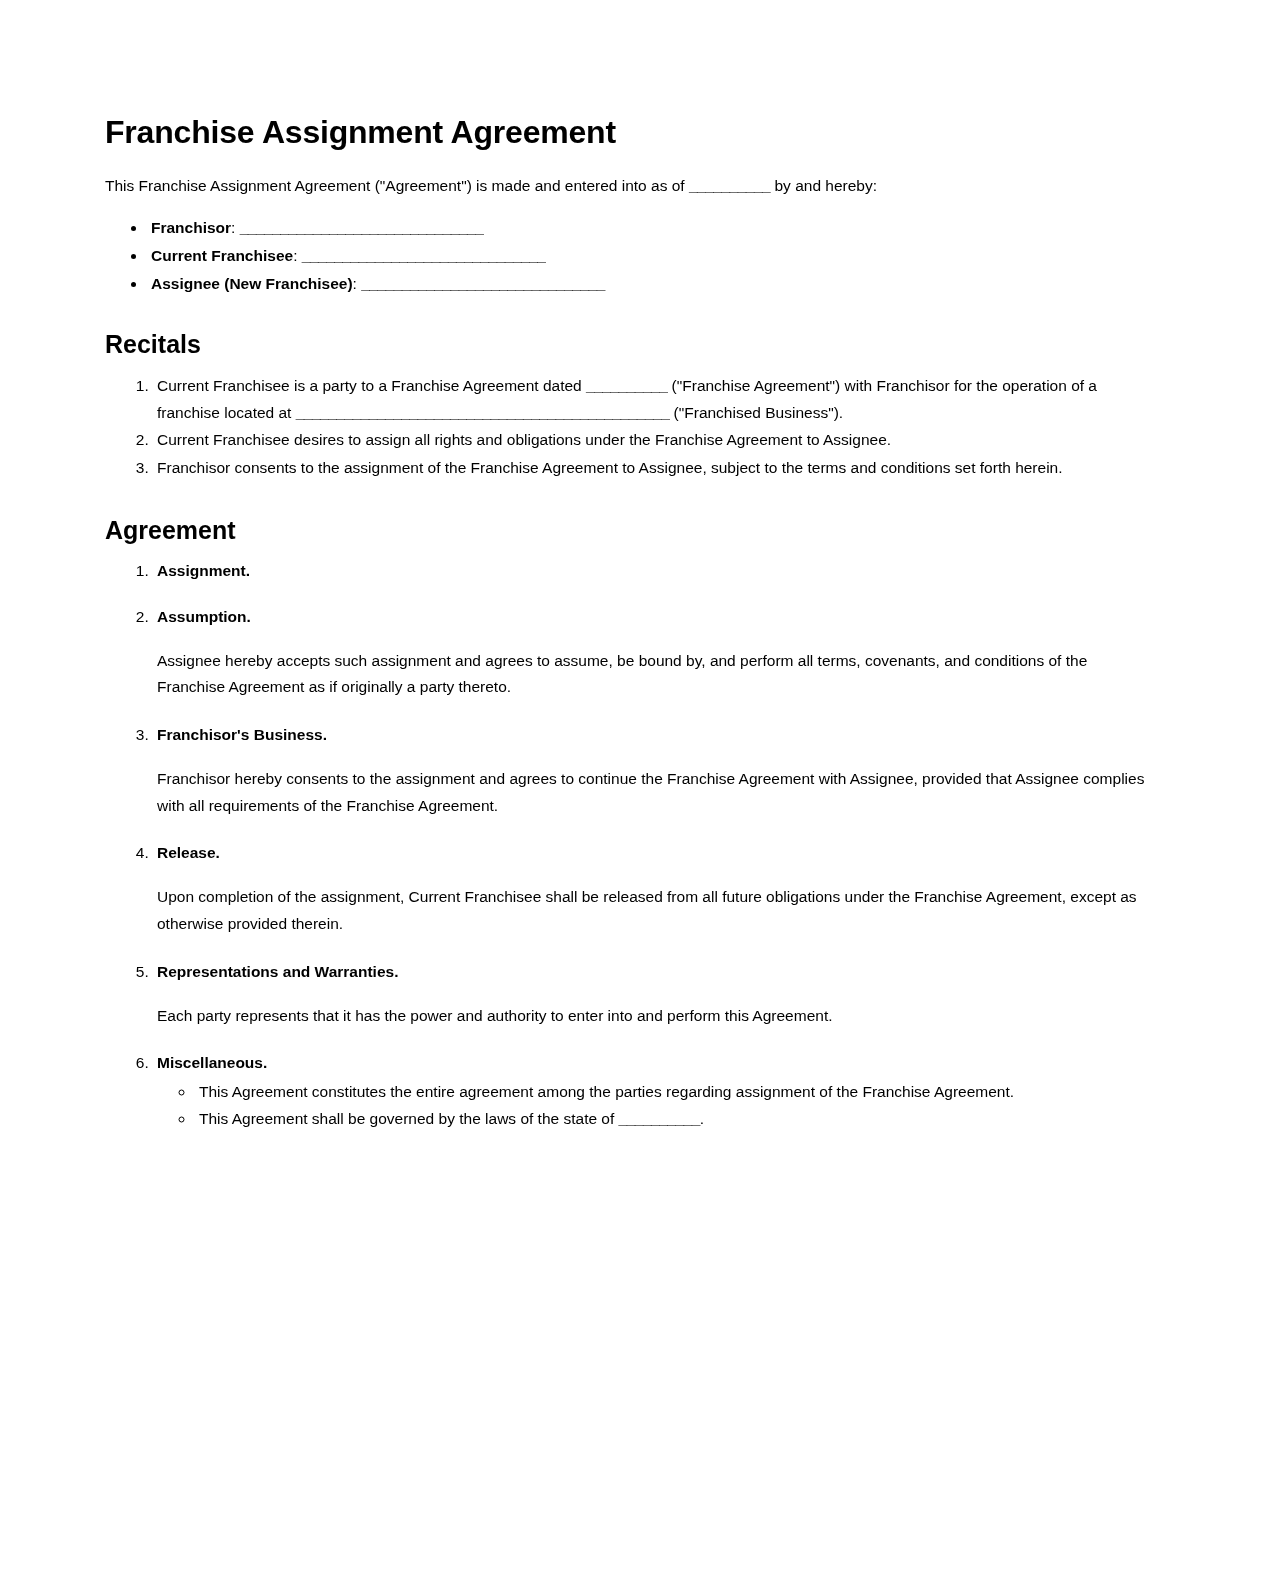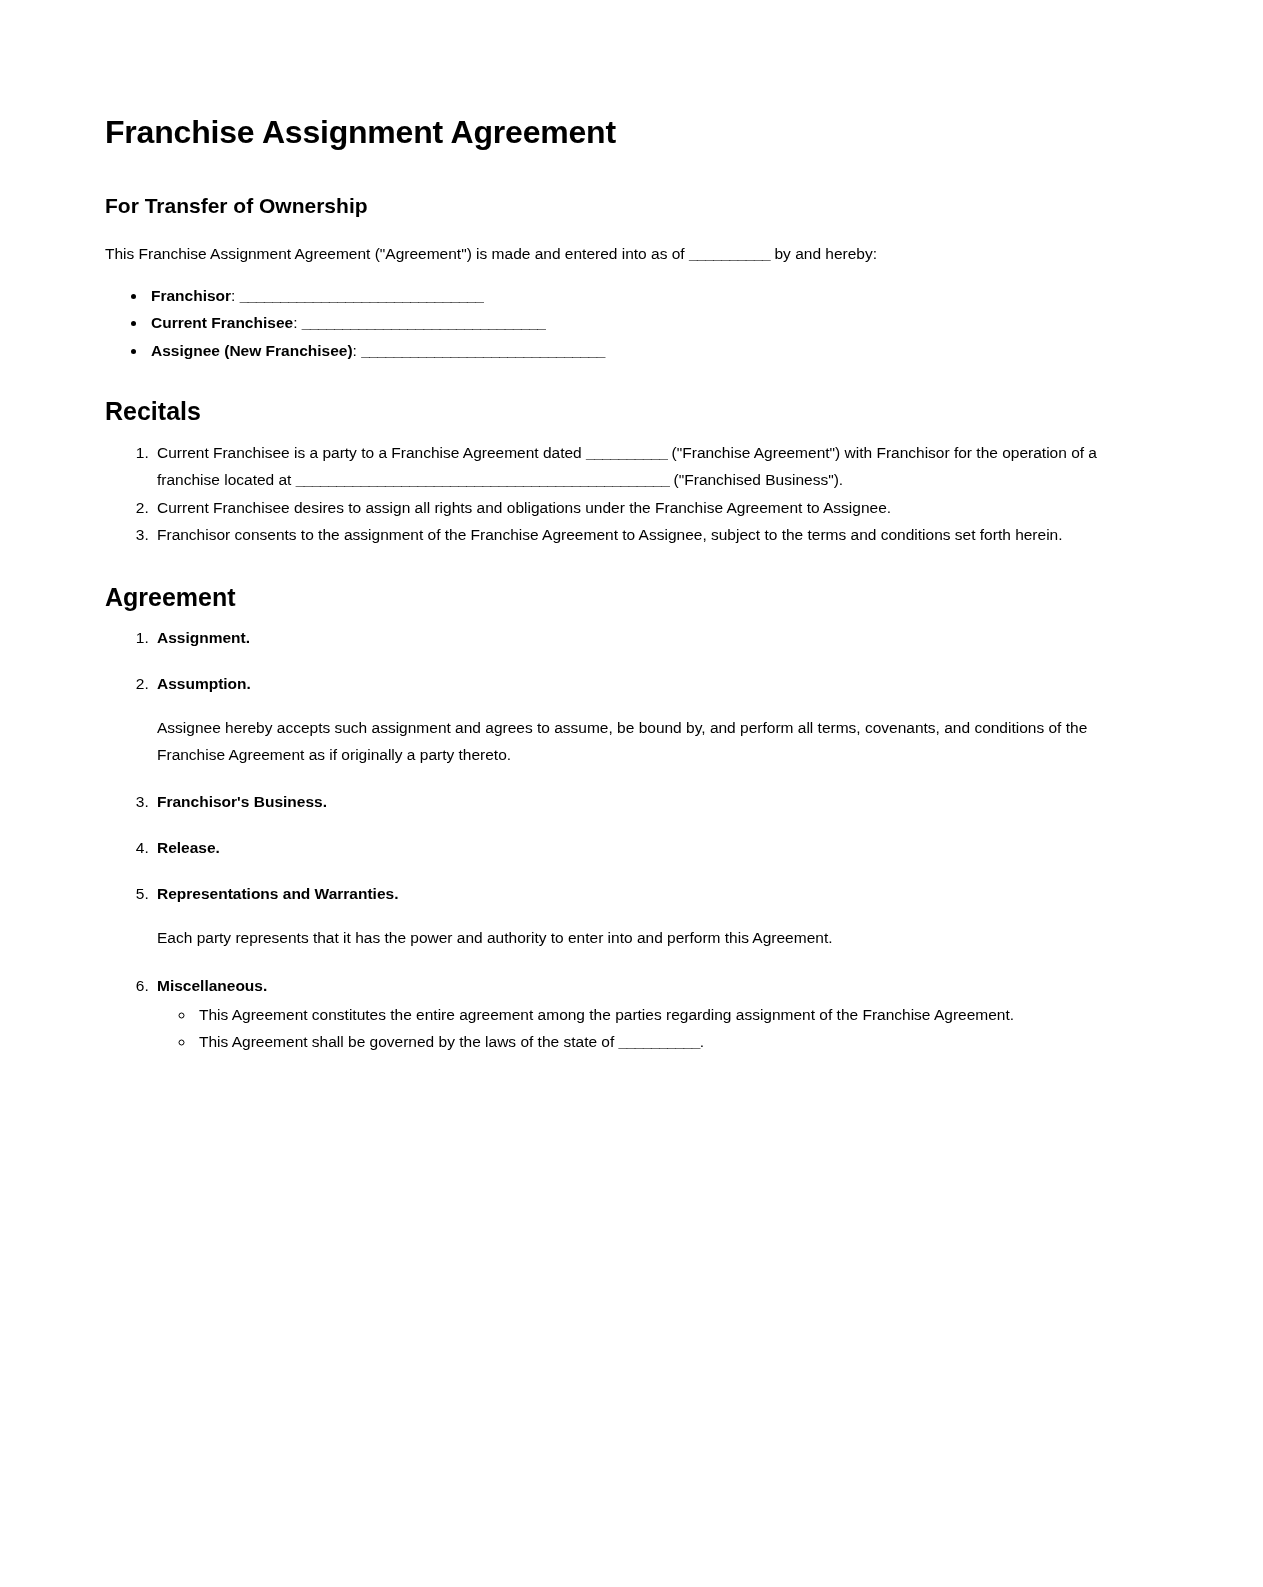--- a/index.html
+++ b/index.html
@@ -126,21 +126,20 @@
   .sig-line.left  { width: 472px; }
   .sig-line.right { width: 478px; }
 </style>
 </head>
 <body>
 
 <div class="page">
 
   <h1 class="doc-title">Franchise Assignment Agreement</h1>
 
-  <h2 class="doc-subtitle">For Transfer of Ownership</h2>
 
   <p class="intro"><span>This Franchise Assignment Agreement ("Agreement") is made and entered into as of </span><span class="blank">__________</span><span> by and hereby:</span></p>
 
   <ul class="party-list">
     <li><span class="label">Franchisor</span><span>: </span><span class="blank">______________________________</span></li>
     <li><span class="label">Current Franchisee</span><span>: </span><span class="blank">______________________________</span></li>
     <li><span class="label">Assignee (New Franchisee)</span><span>: </span><span class="blank">______________________________</span></li>
   </ul>
 
   <h3 class="section-heading">Recitals</h3>
@@ -156,23 +155,25 @@
   <ol class="agreement">
     <li>
       <span class="clause-title">Assignment.</span>
     </li>
     <li>
       <span class="clause-title">Assumption.</span>
       <p class="clause-body"><span>Assignee hereby accepts such assignment and agrees to assume, be bound by, and perform all terms, covenants, and conditions of the Franchise Agreement as if originally a party thereto.</span></p>
     </li>
     <li>
       <span class="clause-title">Franchisor's Business.</span>
+      <p class="clause-body"><span>Franchisor hereby consents to the assignment and agrees to continue the Franchise Agreement with Assignee, provided that Assignee complies with all requirements of the Franchise Agreement.</span></p>
     </li>
     <li>
       <span class="clause-title">Release.</span>
+      <p class="clause-body"><span>Upon completion of the assignment, Current Franchisee shall be released from all future obligations under the Franchise Agreement, except as otherwise provided therein.</span></p>
     </li>
     <li>
       <span class="clause-title">Representations and Warranties.</span>
       <p class="clause-body"><span>Each party represents that it has the power and authority to enter into and perform this Agreement.</span></p>
     </li>
     <li>
       <span class="clause-title">Miscellaneous.</span>
       <ul class="sub-list">
         <li><span>This Agreement constitutes the entire agreement among the parties regarding assignment of the Franchise Agreement.</span></li>
         <li><span>This Agreement shall be governed by the laws of the state of </span><span class="blank">__________</span><span>.</span></li>

